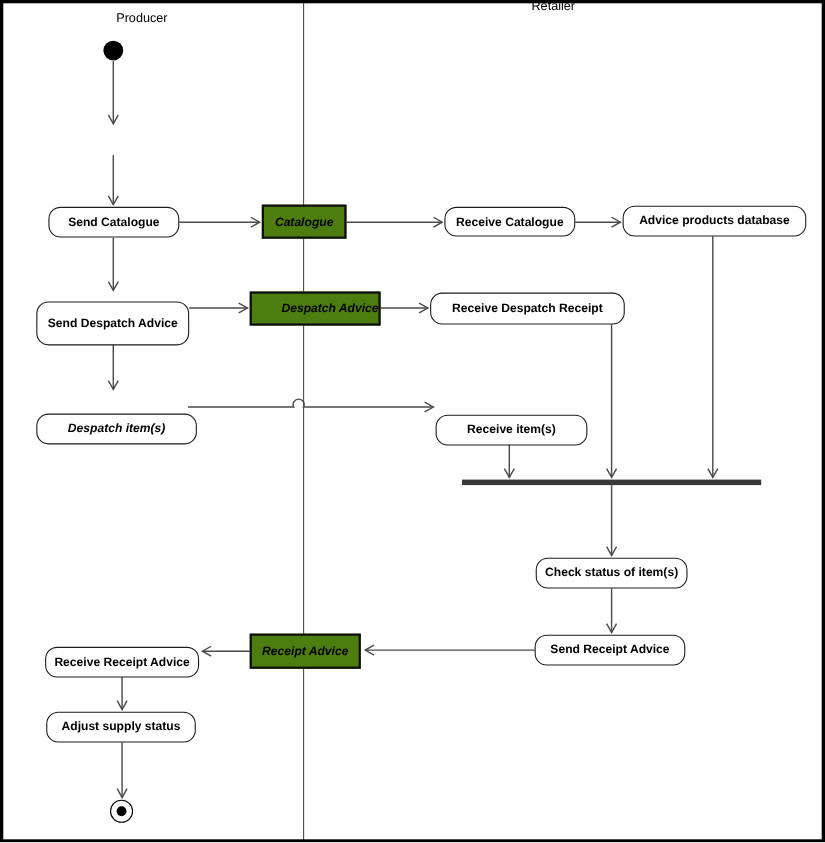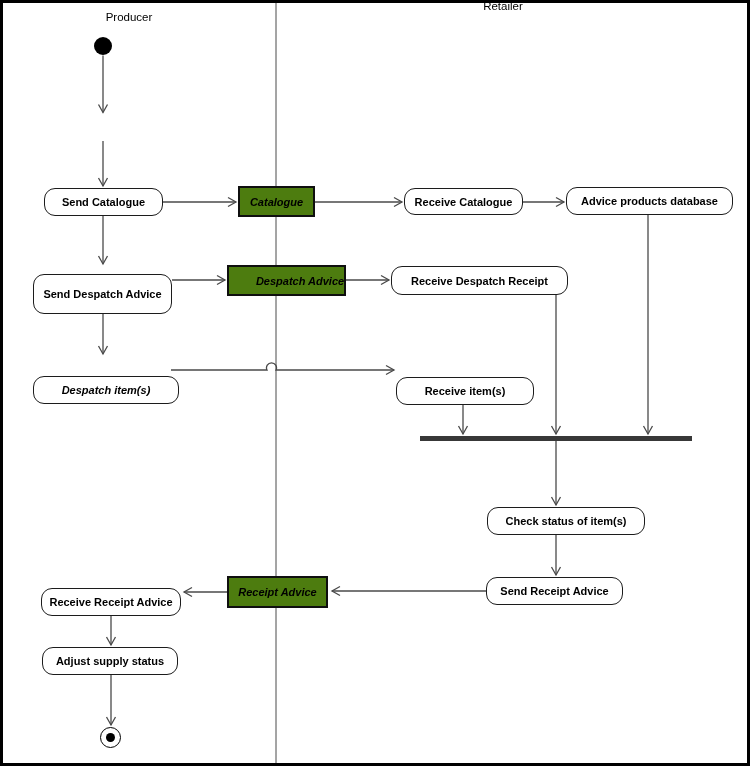--- a/index.html
+++ b/index.html
@@ -96,17 +96,17 @@
   <div class="node" style="left:42px;top:647px;width:136px;height:28px;">Adjust supply status</div>
 
   <div class="obj" style="left:238px;top:186px;width:77px;height:31px;">Catalogue</div>
   <div class="obj" style="left:227px;top:265px;width:119px;height:31px;padding-left:27px;">Despatch Advice</div>
   <div class="obj" style="left:227px;top:576px;width:101px;height:32px;">Receipt Advice</div>
 
   <div class="node" style="left:404px;top:188px;width:119px;height:27px;">Receive Catalogue</div>
   <div class="node" style="left:566px;top:187px;width:167px;height:28px;">Advice products database</div>
   <div class="node" style="left:391px;top:266px;width:177px;height:29px;">Receive Despatch Receipt</div>
   <div class="node" style="left:396px;top:356px;width:138px;height:28px;margin-top:21px;">Receive item(s)</div>
-  <div class="node" style="left:487px;top:507px;width:158px;height:28px;">Check status of item(s)</div>
+  <div class="node" style="left:487px;top:507px;width:138px;height:28px;">Check status of item(s)</div>
   <div class="node" style="left:486px;top:577px;width:137px;height:28px;">Send Receipt Advice</div>
 
   <div class="frame"></div>
 </div>
 
 </body></html>

